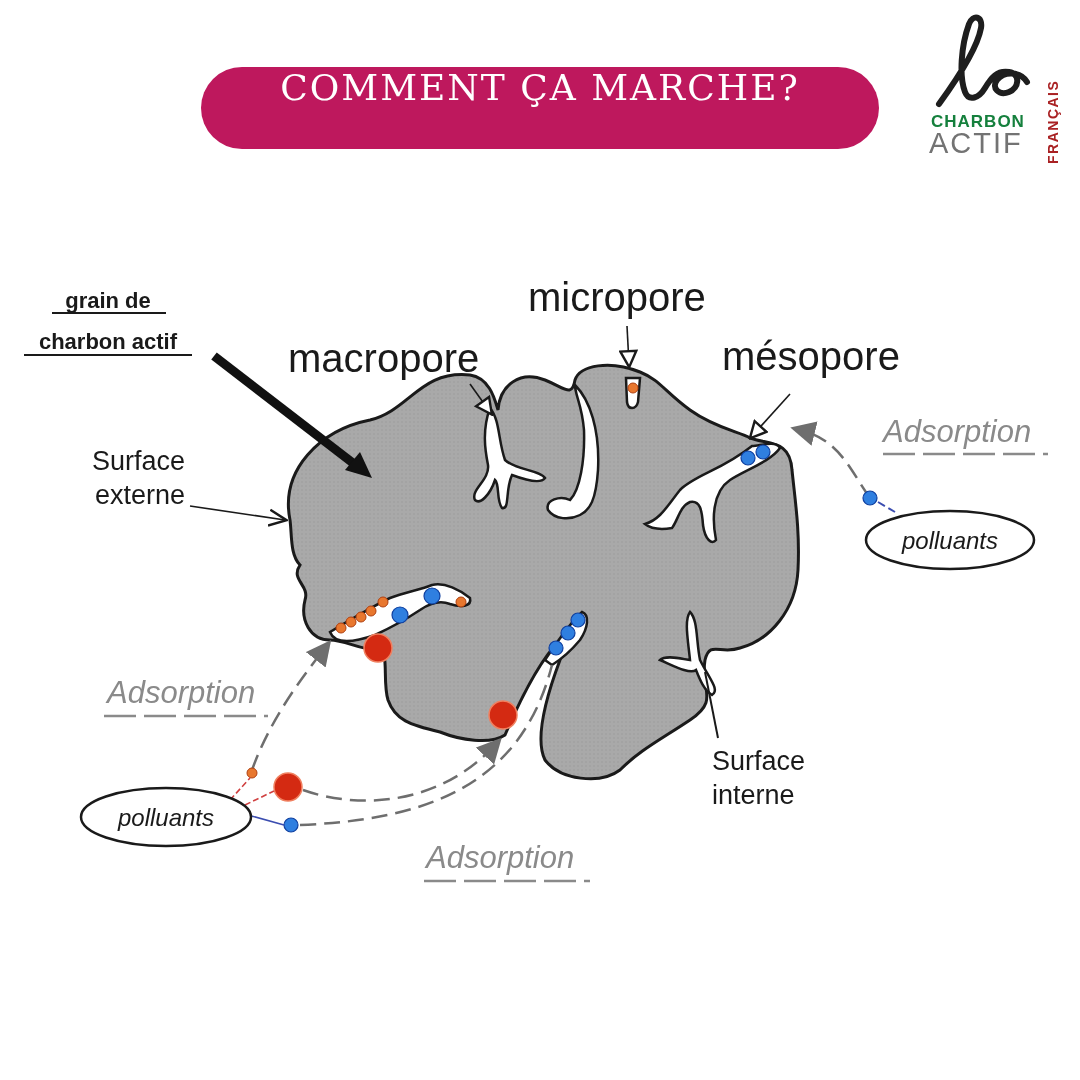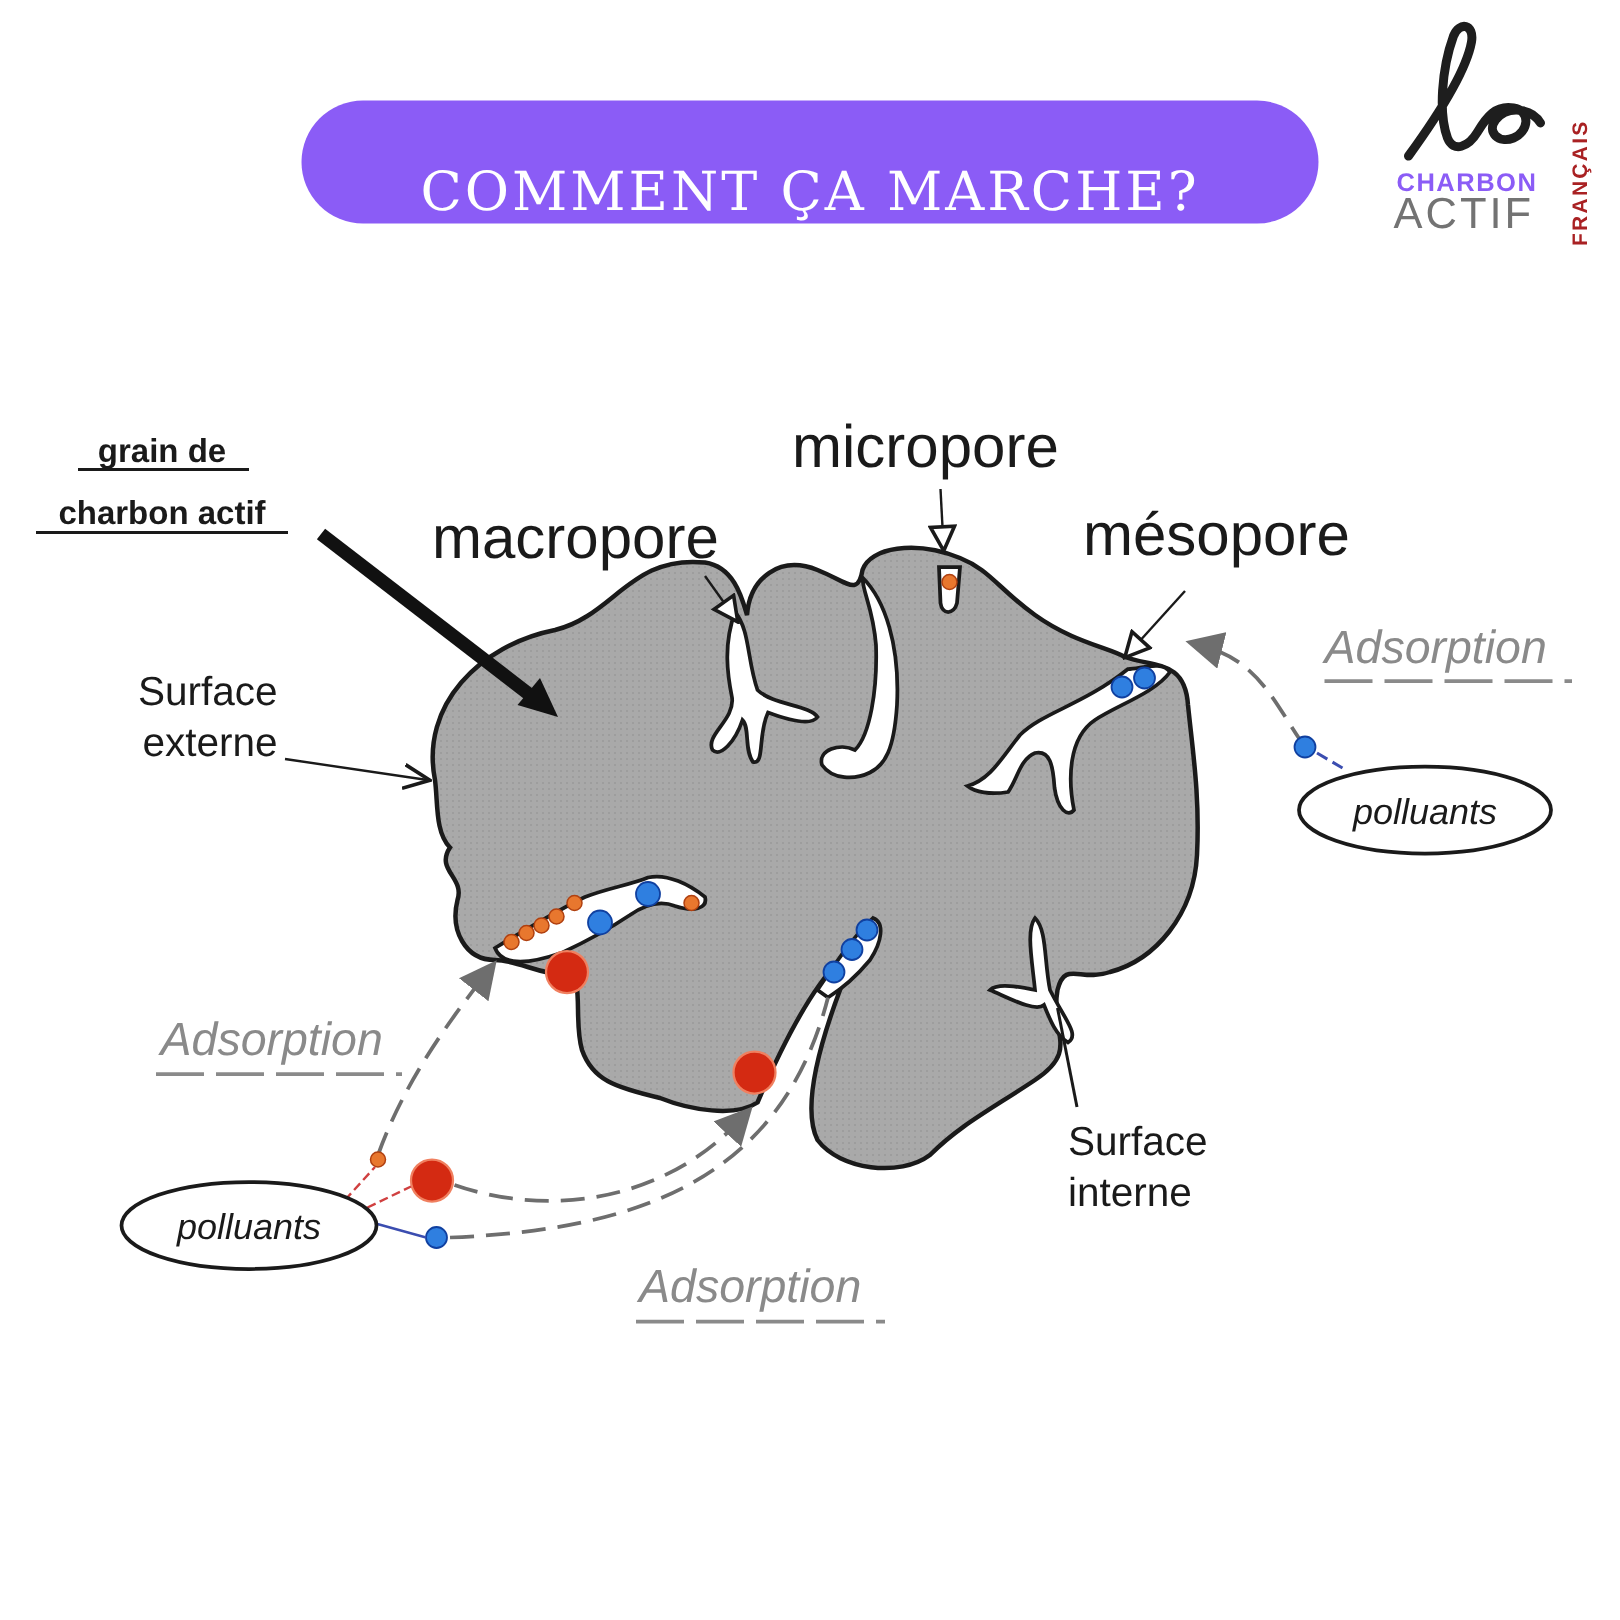--- a/index.html
+++ b/index.html
@@ -1,28 +1,28 @@
 <!DOCTYPE html>
 <html><head>
 <meta charset="utf-8">
 <style>
   html, body { margin: 0; padding: 0; background: #ffffff; }
   body { width: 1080px; height: 1080px; position: relative; overflow: hidden; font-family: "DejaVu Sans", sans-serif; }
   .banner {
     position: absolute; left: 201px; top: 67px; width: 678px; height: 82px;
-    background: #8b5cf6; border-radius: 41px;
-    display: flex; align-items: flex-end; justify-content: center;
+    background: #be185d; border-radius: 41px;
+    display: flex; align-items: flex-start; justify-content: center;
   }
   .banner-title {
     color: #ffffff; font-family: "DejaVu Serif", serif; font-size: 36px;
     letter-spacing: 2px; font-weight: normal;
   }
   .logo { position: absolute; left: 925px; top: 12px; width: 140px; height: 150px; }
   .logo-le { position: absolute; left: 0; top: 0; }
-  .logo-charbon { position: absolute; left: 6px; top: 100px; font-family: "Liberation Sans", sans-serif; font-size: 17px; font-weight: bold; letter-spacing: 1px; color: #8b5cf6; }
+  .logo-charbon { position: absolute; left: 6px; top: 100px; font-family: "Liberation Sans", sans-serif; font-size: 17px; font-weight: bold; letter-spacing: 1px; color: #15803d; }
   .logo-actif { position: absolute; left: 4px; top: 117px; font-family: "Liberation Sans", sans-serif; font-size: 29px; font-weight: normal; letter-spacing: 2px; color: #737373; line-height: 1; }
   .logo-francais { position: absolute; left: 120px; top: 56px; transform-origin: 0 0; transform: rotate(-90deg) translate(-96px, 0); font-family: "Liberation Sans", sans-serif; font-size: 14px; font-weight: bold; letter-spacing: 1.5px; color: #a92123; white-space: nowrap; }
   svg.diagram { position: absolute; left: 0; top: 0; }
   .lbl { font-family: "Liberation Sans", sans-serif; fill: #1a1a1a; }
   .lbl-big { font-size: 40px; }
   .lbl-med { font-size: 27px; }
   .lbl-title { font-size: 22px; font-weight: bold; }
   .lbl-ads { font-size: 31px; font-style: italic; fill: #8a8a8a; }
   .lbl-poll { font-size: 24px; font-style: italic; fill: #1a1a1a; }
 </style>

